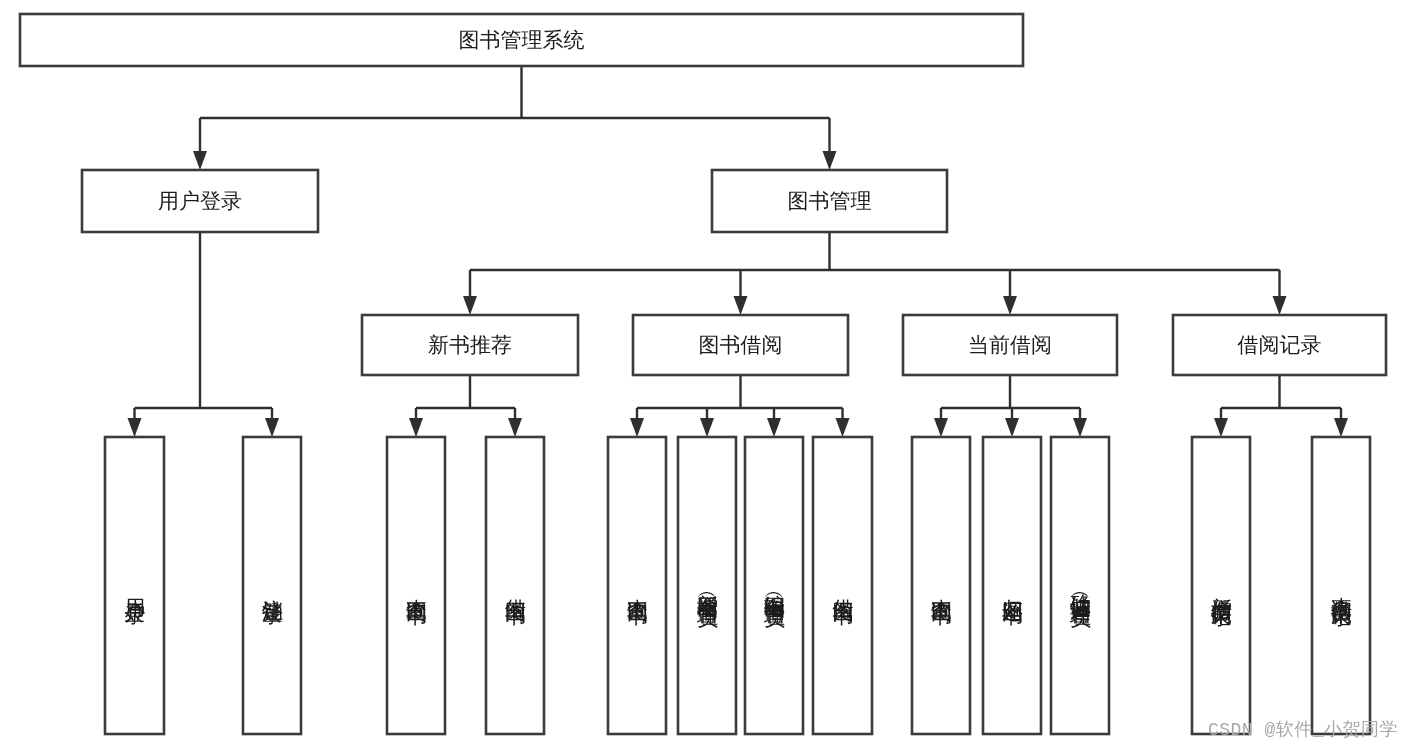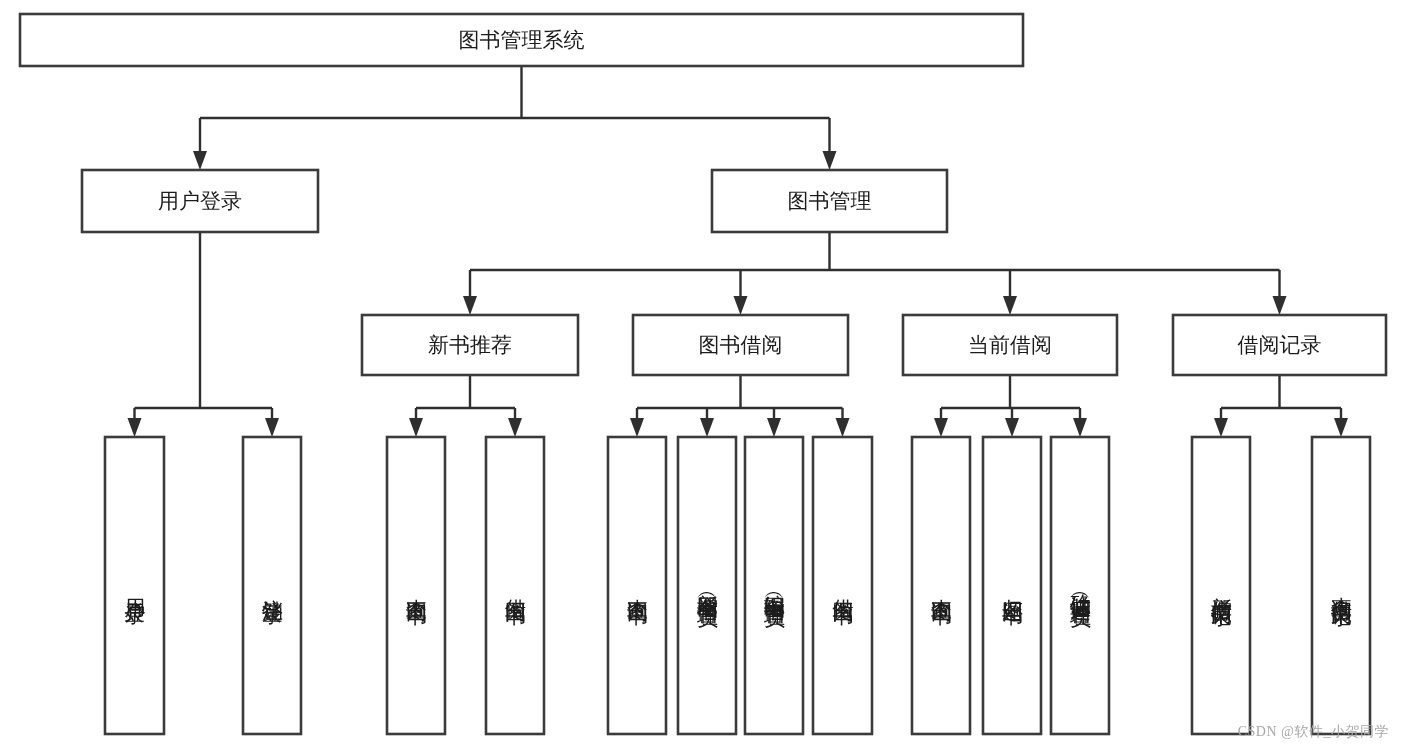--- a/index.html
+++ b/index.html
@@ -59,24 +59,24 @@
     color: #1c1c1c;
     letter-spacing: 2px;
     display: flex;
     align-items: center;
     justify-content: center;
     white-space: nowrap;
     pointer-events: none;
   }
   .watermark {
     position: absolute;
-    right: 16px;
+    right: 7px;
     bottom: 6px;
-    font-family: Liberation Serif, serif;
-    font-size: 14px;
+    font-family: Liberation Mono, monospace;
+    font-size: 18px;
     color: #a8a8a8;
     letter-spacing: 0.5px;
     white-space: nowrap;
   }
 </style>
 </head>
 <body>
 
 <div id="diagram-root">
 

